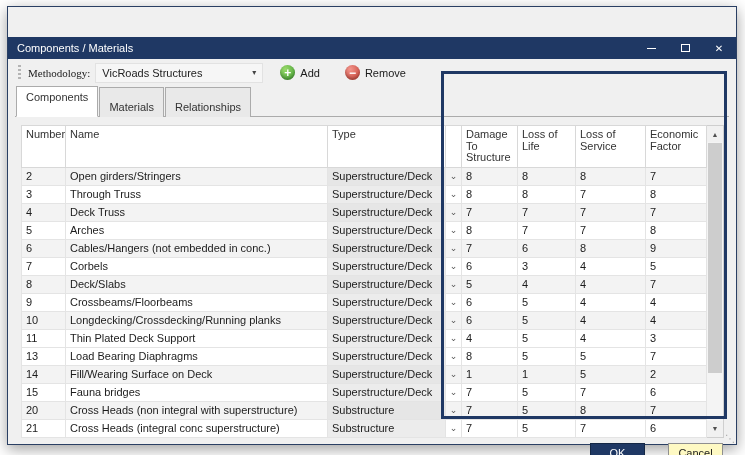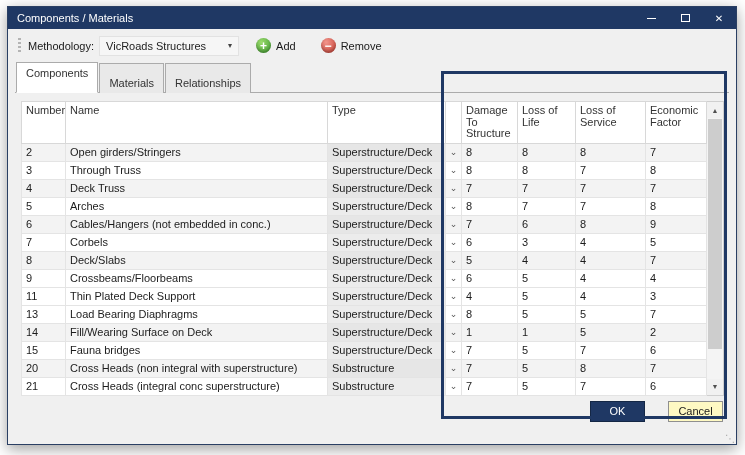--- a/index.html
+++ b/index.html
@@ -17,38 +17,38 @@
     background:#f0f0f0;
     border:1px solid #2a3f63;
     box-shadow:0 4px 14px rgba(0,0,0,.38);
     display:flex; flex-direction:column;
   }
   
   .titlebar {
     height:22px; flex:none;
     background:var(--accent-navy,#1f3864);
     color:#fff; display:flex; align-items:center;
-    padding-left:9px; font-size:11px;
+    padding-left:9px; font-size:11px;margin-top:30px;
   }
   .titlebar .title { flex:1; }
   .win-btns { display:flex; height:100%; }
   .win-btn { width:34px; display:flex; align-items:center; justify-content:center; color:#fff; cursor:default; }
   .glyph-min { display:inline-block; width:9px; border-top:1px solid #fff; }
   .glyph-max { display:inline-block; width:9px; height:8px; border:1px solid #fff; }
   .glyph-close { font-size:10px; }
   
   .toolbar { display:flex; align-items:center; height:27px; margin:3px 7px 0; }
   .grip {
     width:3px; height:16px; margin:0 7px 0 3px;
     background:repeating-linear-gradient(to bottom,#b4b4b4 0 2px, transparent 2px 4px);
   }
-  .tb-label { color:#1a1a1a; }
+  .tb-label { color:#1a1a1a;font-family:Liberation Serif, serif; }
   .combo {
     display:flex; align-items:center; justify-content:space-between;
-    width:140px; margin-left:5px; padding:3px 6px;
+    width:168px; margin-left:5px; padding:3px 6px;
     background:#f6f6f6; border:1px solid #e2e2e2;
   }
   .combo .arrow { font-size:8px; color:#444; line-height:1; }
   .tool-btn { display:flex; align-items:center; gap:5px; padding:3px 8px; margin-left:9px; background:transparent; border:none; font-size:11px; color:#1a1a1a; }
   .icon-circle {
     width:15px; height:15px; border-radius:50%;
     color:#fff; font-weight:bold; font-size:12px; line-height:1;
     display:flex; align-items:center; justify-content:center;
     box-shadow:inset 0 -2px 3px rgba(0,0,0,.25);
   }
@@ -246,20 +246,30 @@
           <tr>
             <td class="col-number">9</td>
             <td class="col-name">Crossbeams/Floorbeams</td>
             <td class="col-type">Superstructure/Deck</td>
             <td class="col-dd">⌄</td>
             <td class="col-val">6</td>
             <td class="col-val">5</td>
             <td class="col-val">4</td>
             <td class="col-val">4</td>
           </tr>
+          <tr class="alt">
+            <td class="col-number">10</td>
+            <td class="col-name">Longdecking/Crossdecking/Running planks</td>
+            <td class="col-type">Superstructure/Deck</td>
+            <td class="col-dd">⌄</td>
+            <td class="col-val">6</td>
+            <td class="col-val">5</td>
+            <td class="col-val">4</td>
+            <td class="col-val">4</td>
+          </tr>
           <tr>
             <td class="col-number">11</td>
             <td class="col-name">Thin Plated Deck Support</td>
             <td class="col-type">Superstructure/Deck</td>
             <td class="col-dd">⌄</td>
             <td class="col-val">4</td>
             <td class="col-val">5</td>
             <td class="col-val">4</td>
             <td class="col-val">3</td>
           </tr>

